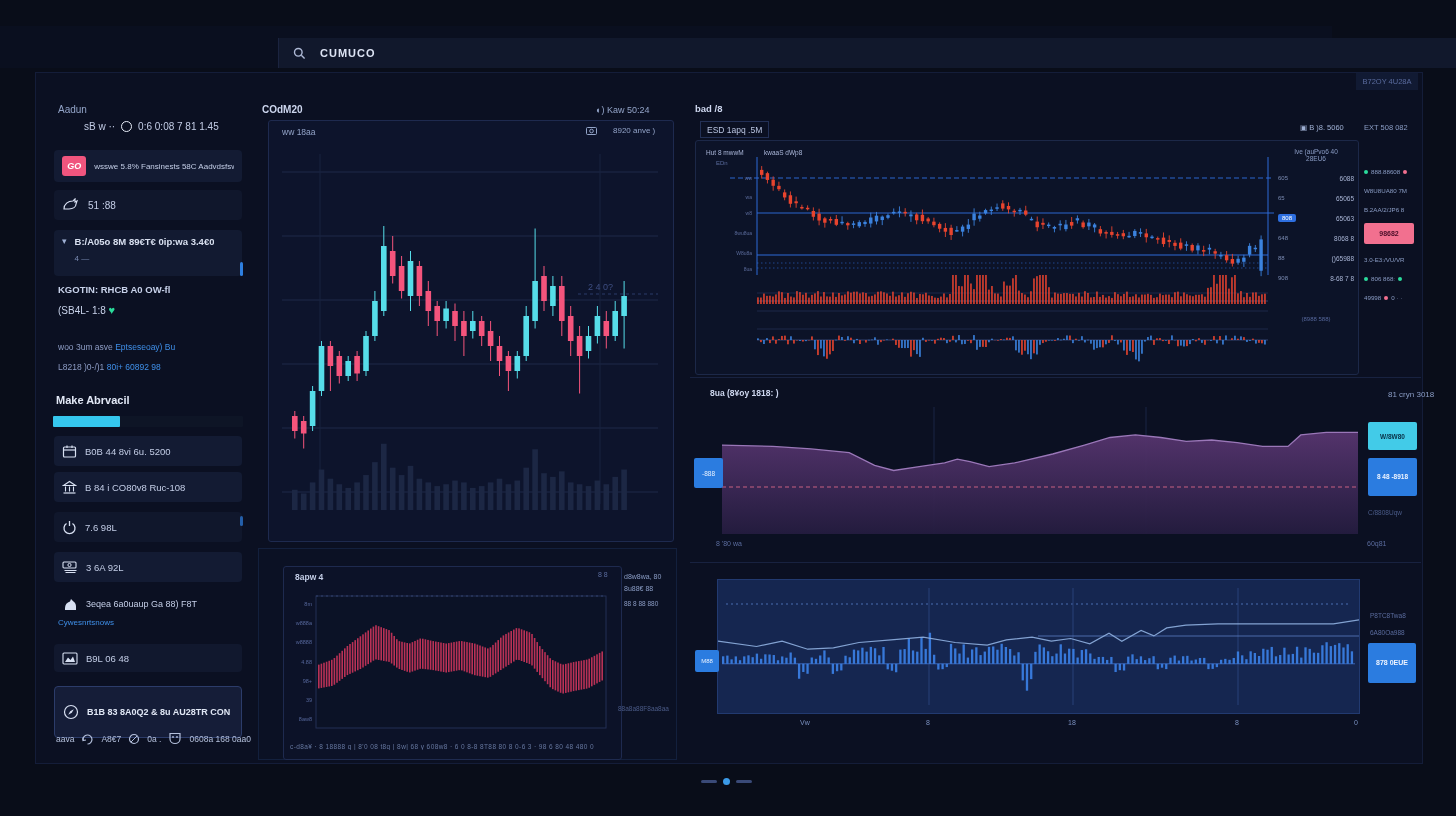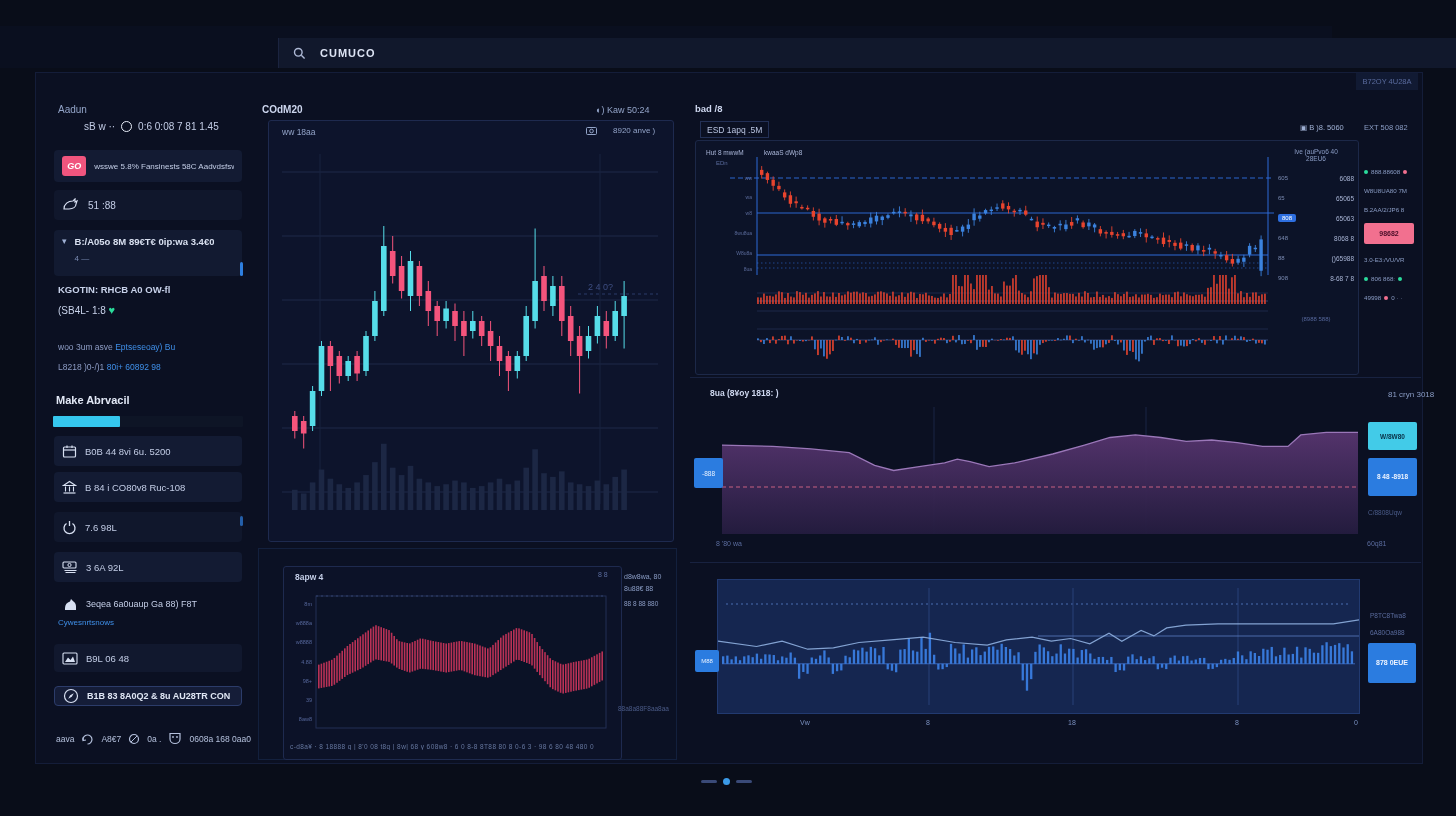--- a/index.html
+++ b/index.html
@@ -186,21 +186,21 @@
     <div class="sideitem" style="top:644px;height:28px;background:#11182e;">
       <span class="icn">
         <svg width="16" height="13" viewBox="0 0 16 13">
             <rect x="1" y="1" width="14" height="11" rx="1" fill="none" stroke="#d8e0f2" stroke-width="1.1"></rect>
             <path d="M3,10 L6,5.5 L8.5,8 L11,4.5 L13,10 Z" fill="#d8e0f2"></path>
           </svg>
       </span>
       <span class="lbl">B9L 06 48</span>
     </div>
 
-    <div class="sideitem" style="top:686px;height:20px;background:#151d38;border:1px solid #2c3c6a;">
+    <div class="sideitem" style="top:686px;height:52px;background:#151d38;border:1px solid #2c3c6a;">
       <span class="icn">
         <svg width="16" height="16" viewBox="0 0 16 16">
             <circle cx="8" cy="8" r="6.5" fill="none" stroke="#d8e0f2" stroke-width="1.2"></circle>
             <path d="M10.8,5.2 L8.8,8.8 L5.2,10.8 L7.2,7.2 Z" fill="#d8e0f2"></path>
           </svg>
       </span>
       <span class="lbl" style="font-size:9px;font-weight:bold;color:#dfe6f4;">B1B 83 8A0Q2 &amp; 8u AU28TR CON</span>
     </div>
 
     <div class="abs" style="left:56px;top:732px;display:flex;align-items:center;gap:7px;font-size:8.5px;color:#b4c0dc;">

